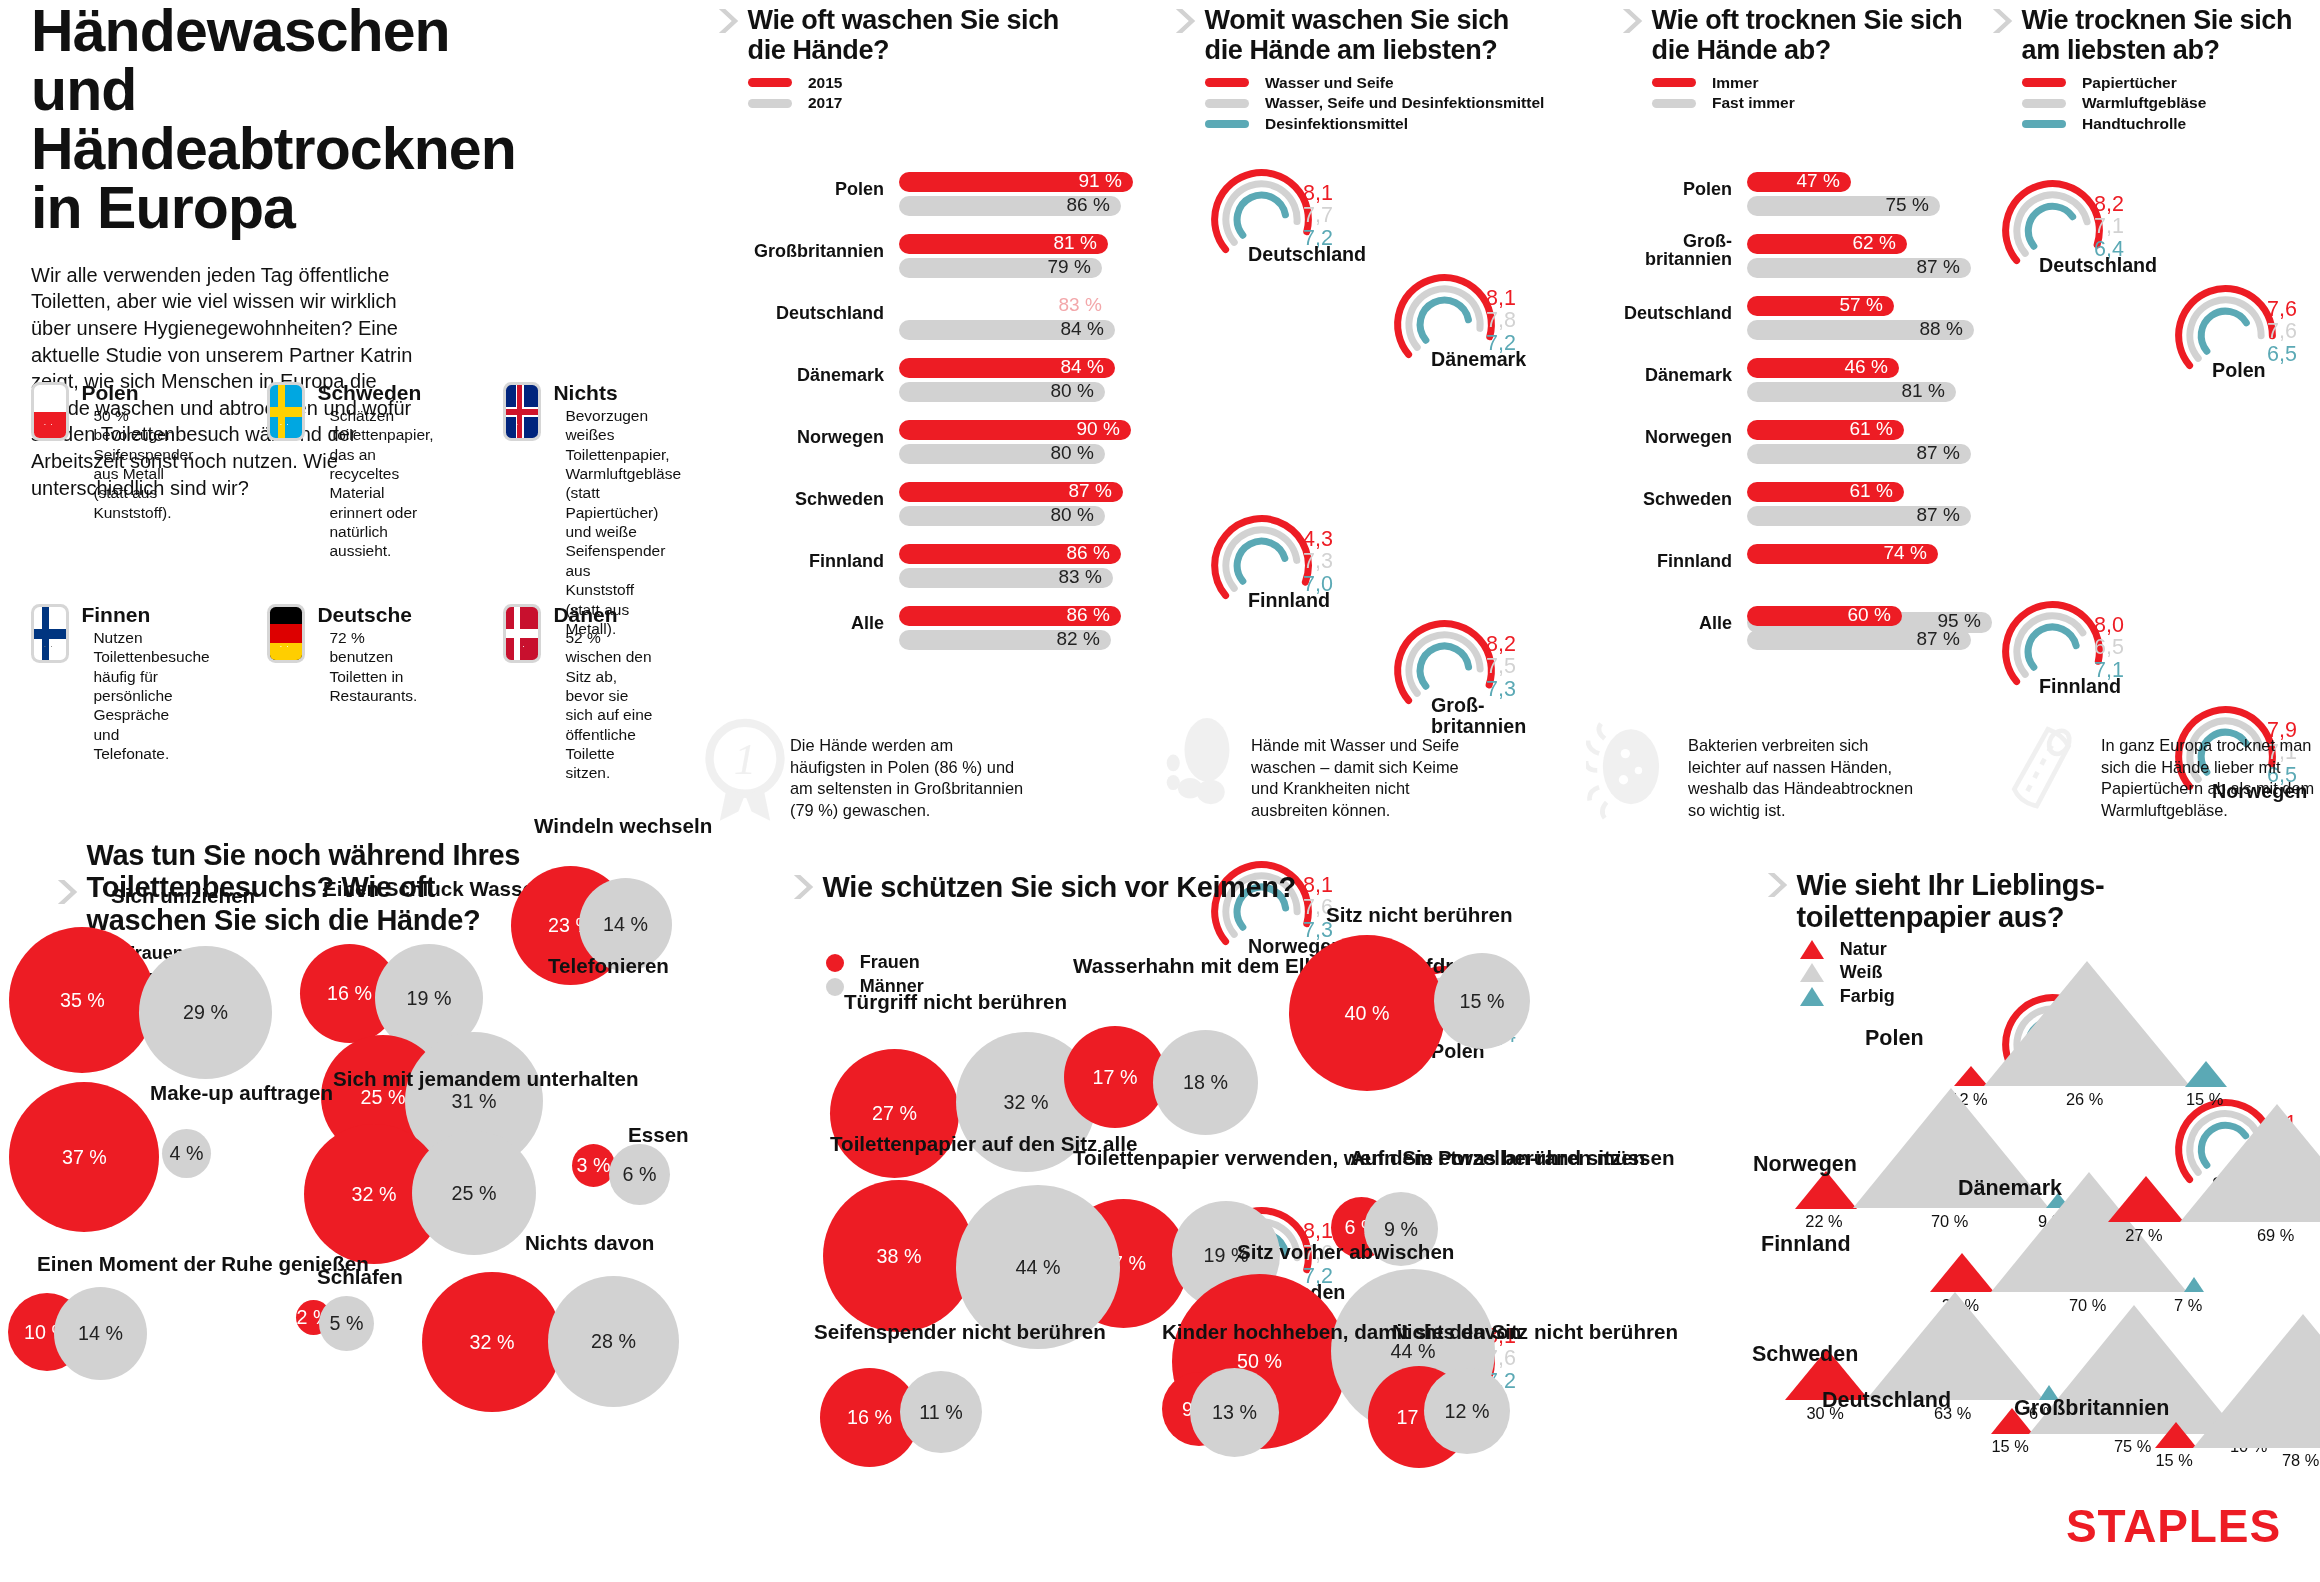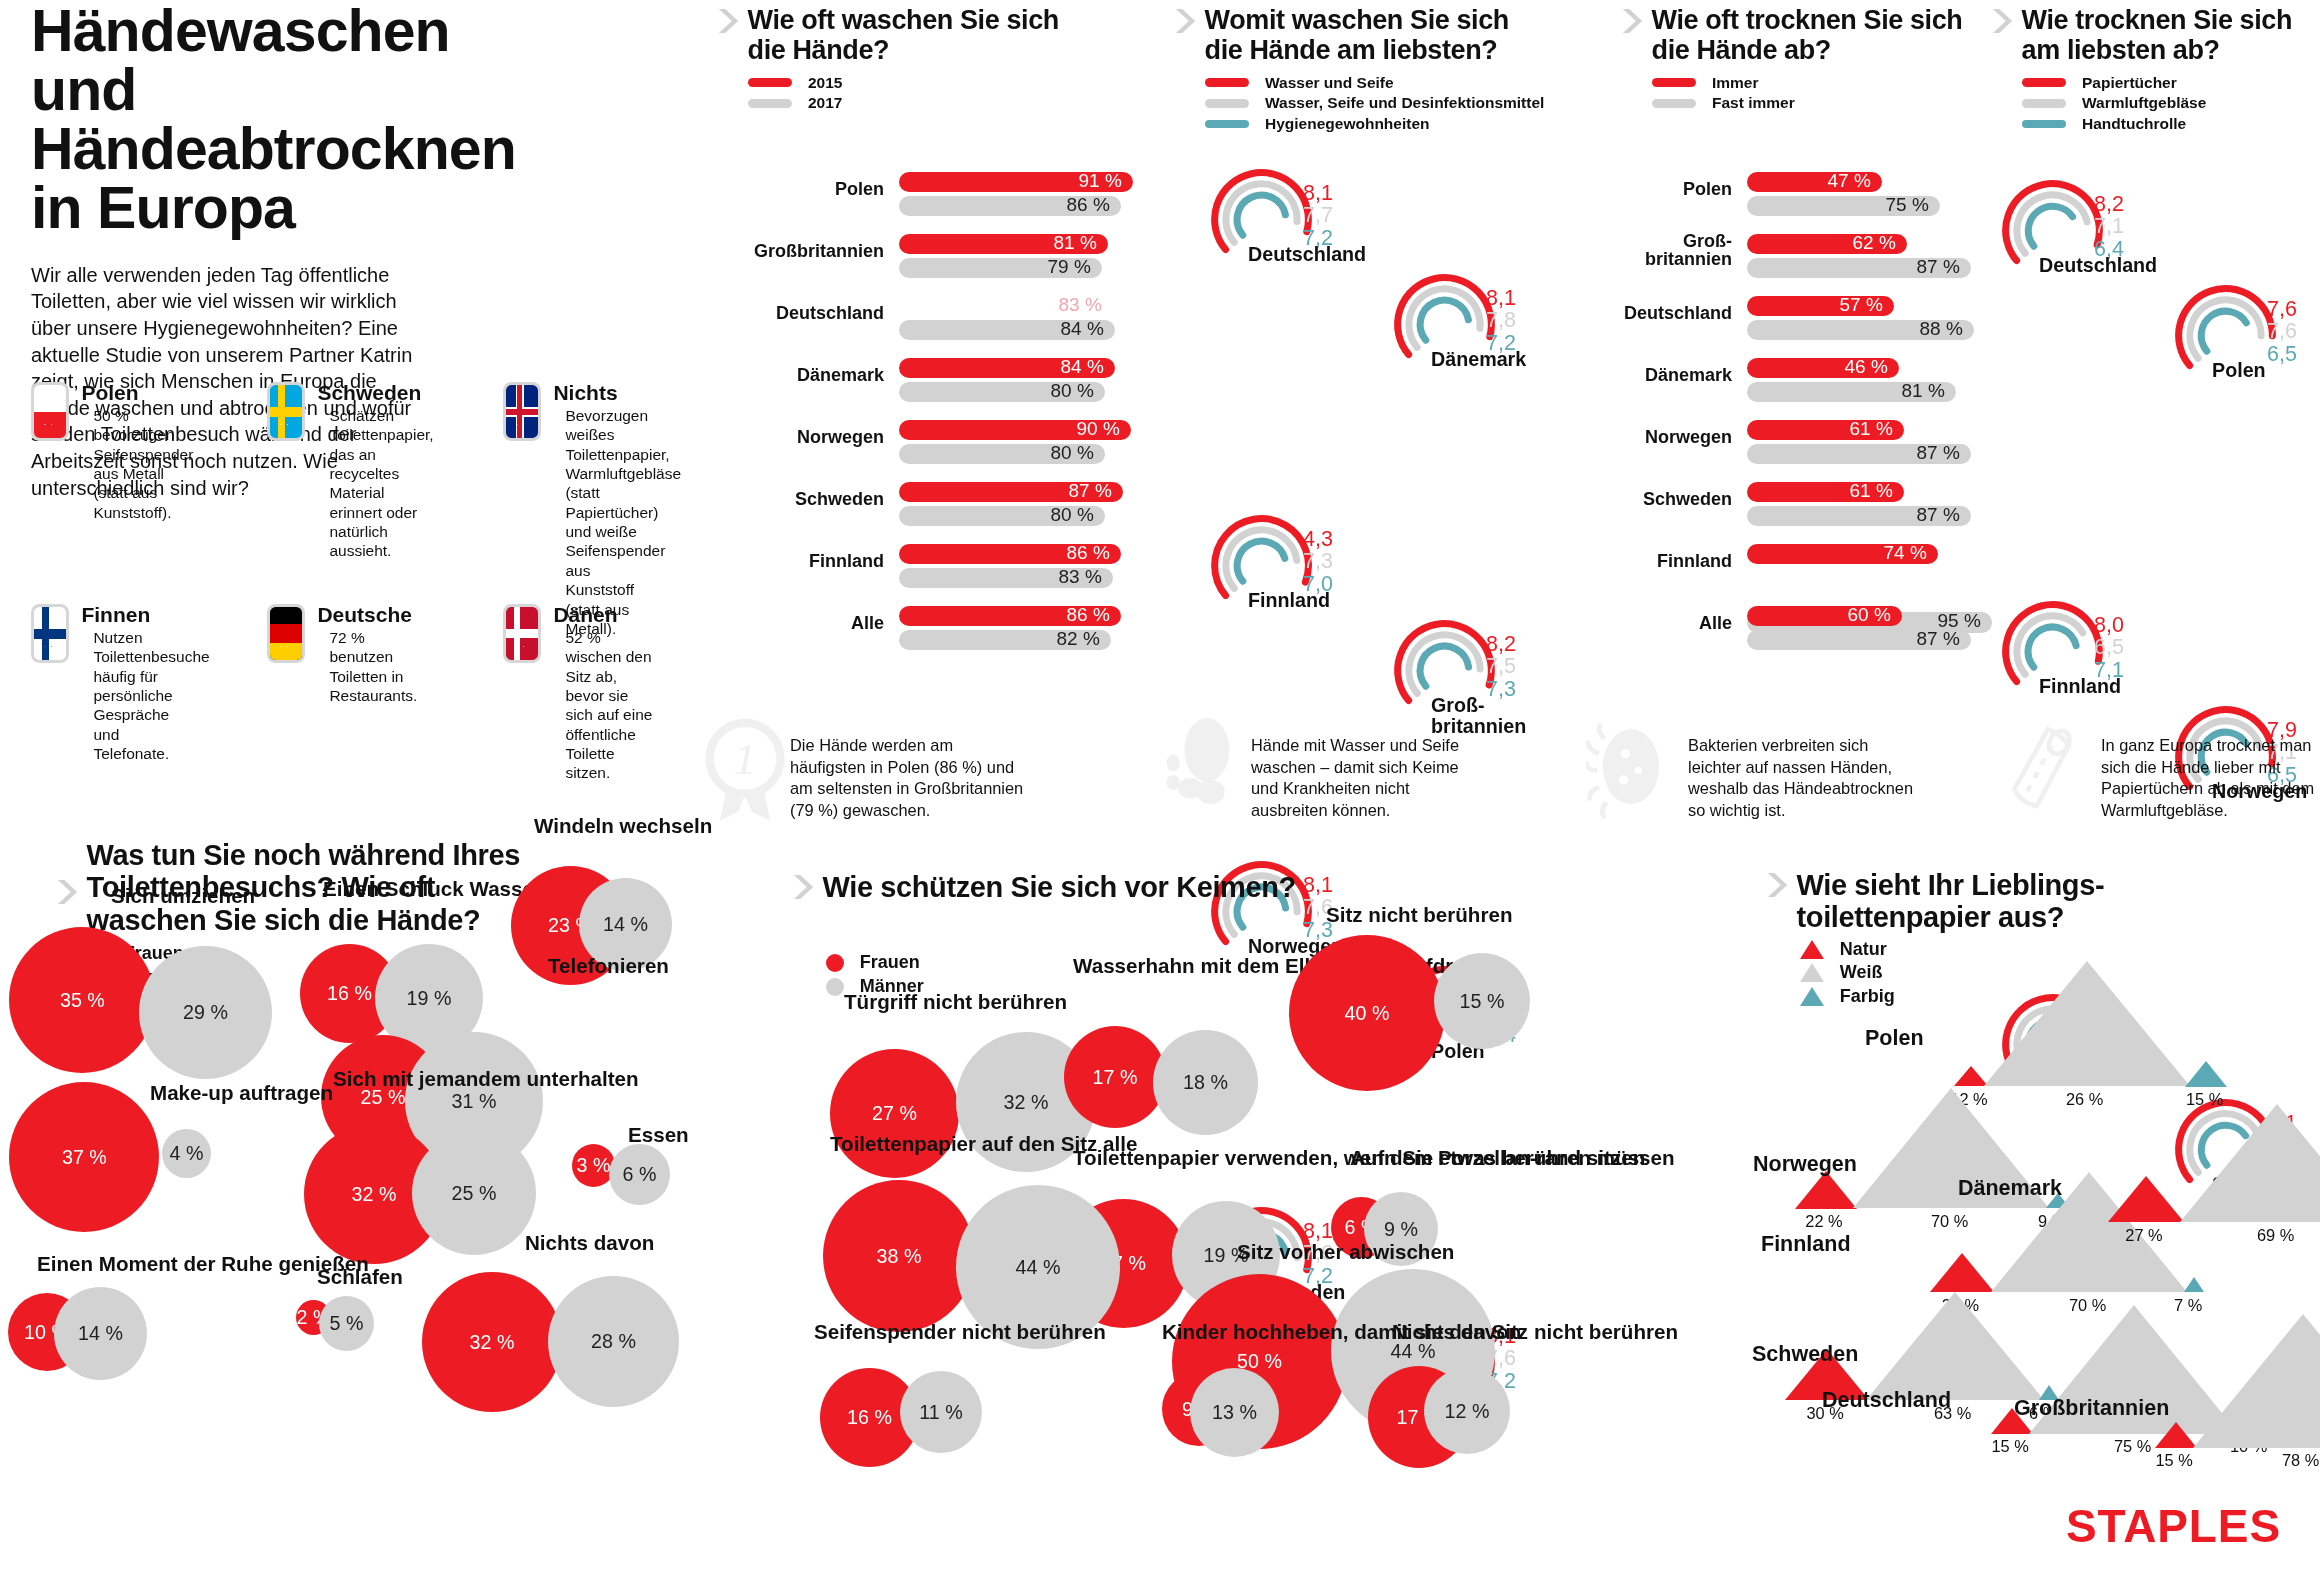--- a/index.html
+++ b/index.html
@@ -328,21 +328,21 @@
     <div class="lg-row">
         <span class="lg-bar" style="background:#ed1c24;"></span>
         <span class="lg-label">Wasser und Seife</span>
       </div>
     <div class="lg-row">
         <span class="lg-bar" style="background:#d2d2d2;"></span>
         <span class="lg-label">Wasser, Seife und Desinfektionsmittel</span>
       </div>
     <div class="lg-row">
         <span class="lg-bar" style="background:#5ba9b5;"></span>
-        <span class="lg-label">Hygienegewohnheiten</span>
+        <span class="lg-label">Desinfektionsmittel</span>
       </div>
   </div>
 </div>
 <div class="abs" id="donuts1" style="left:1209px;top:167px;width:356px;height:543px;">
     <div class="donut abs" style="left: 0px; top: 0px;">
       <svg width="105" height="105" viewBox="0 0 112 112">
         <path d="M17.7 88.1 A50 50 0 1 1 104.3 68.9" fill="none" stroke="#ed1c24" stroke-width="7.5" stroke-linecap="round"></path>
         <path d="M26.9 80.4 A38 38 0 1 1 93.9 58.2" fill="none" stroke="#d2d2d2" stroke-width="7.5" stroke-linecap="round"></path>
         <path d="M36.1 72.7 A26 26 0 1 1 81.5 50.9" fill="none" stroke="#5ba9b5" stroke-width="7.5" stroke-linecap="round"></path>
       </svg>
@@ -463,21 +463,21 @@
     <div class="lg-row">
         <span class="lg-bar" style="background:#d2d2d2;"></span>
         <span class="lg-label">Fast immer</span>
       </div>
   </div>
 </div>
 <div class="abs" id="bars2" style="left:1574px;top:164px;width:431px;">
     <div class="barrow">
       <div class="barlabel" style="width: 164px; right: 273px;">Polen</div>
       <div style="position: absolute; right: 0px; top: 7.5px; width: 258px;">
-        <div class="bar red" style="width: 135px;">
+        <div class="bar red" style="width: 104px;">
           <span class="val">47 %</span>
         </div>
         <div class="bar grey" style="width: 193px;">
           <span class="val">75 %</span>
         </div>
       </div>
     </div>
     <div class="barrow">
       <div class="barlabel two" style="width: 164px; right: 273px;">Groß-<br>britannien</div>
       <div style="position: absolute; right: 0px; top: 7.5px; width: 258px;">

